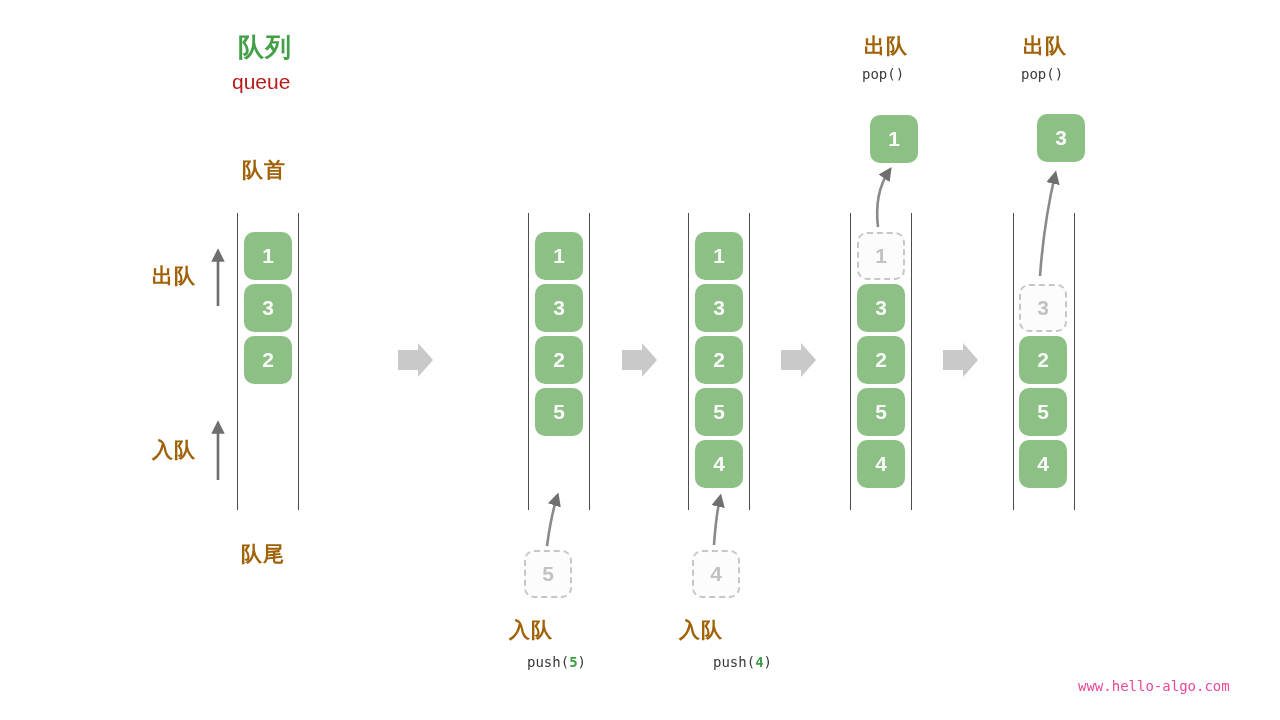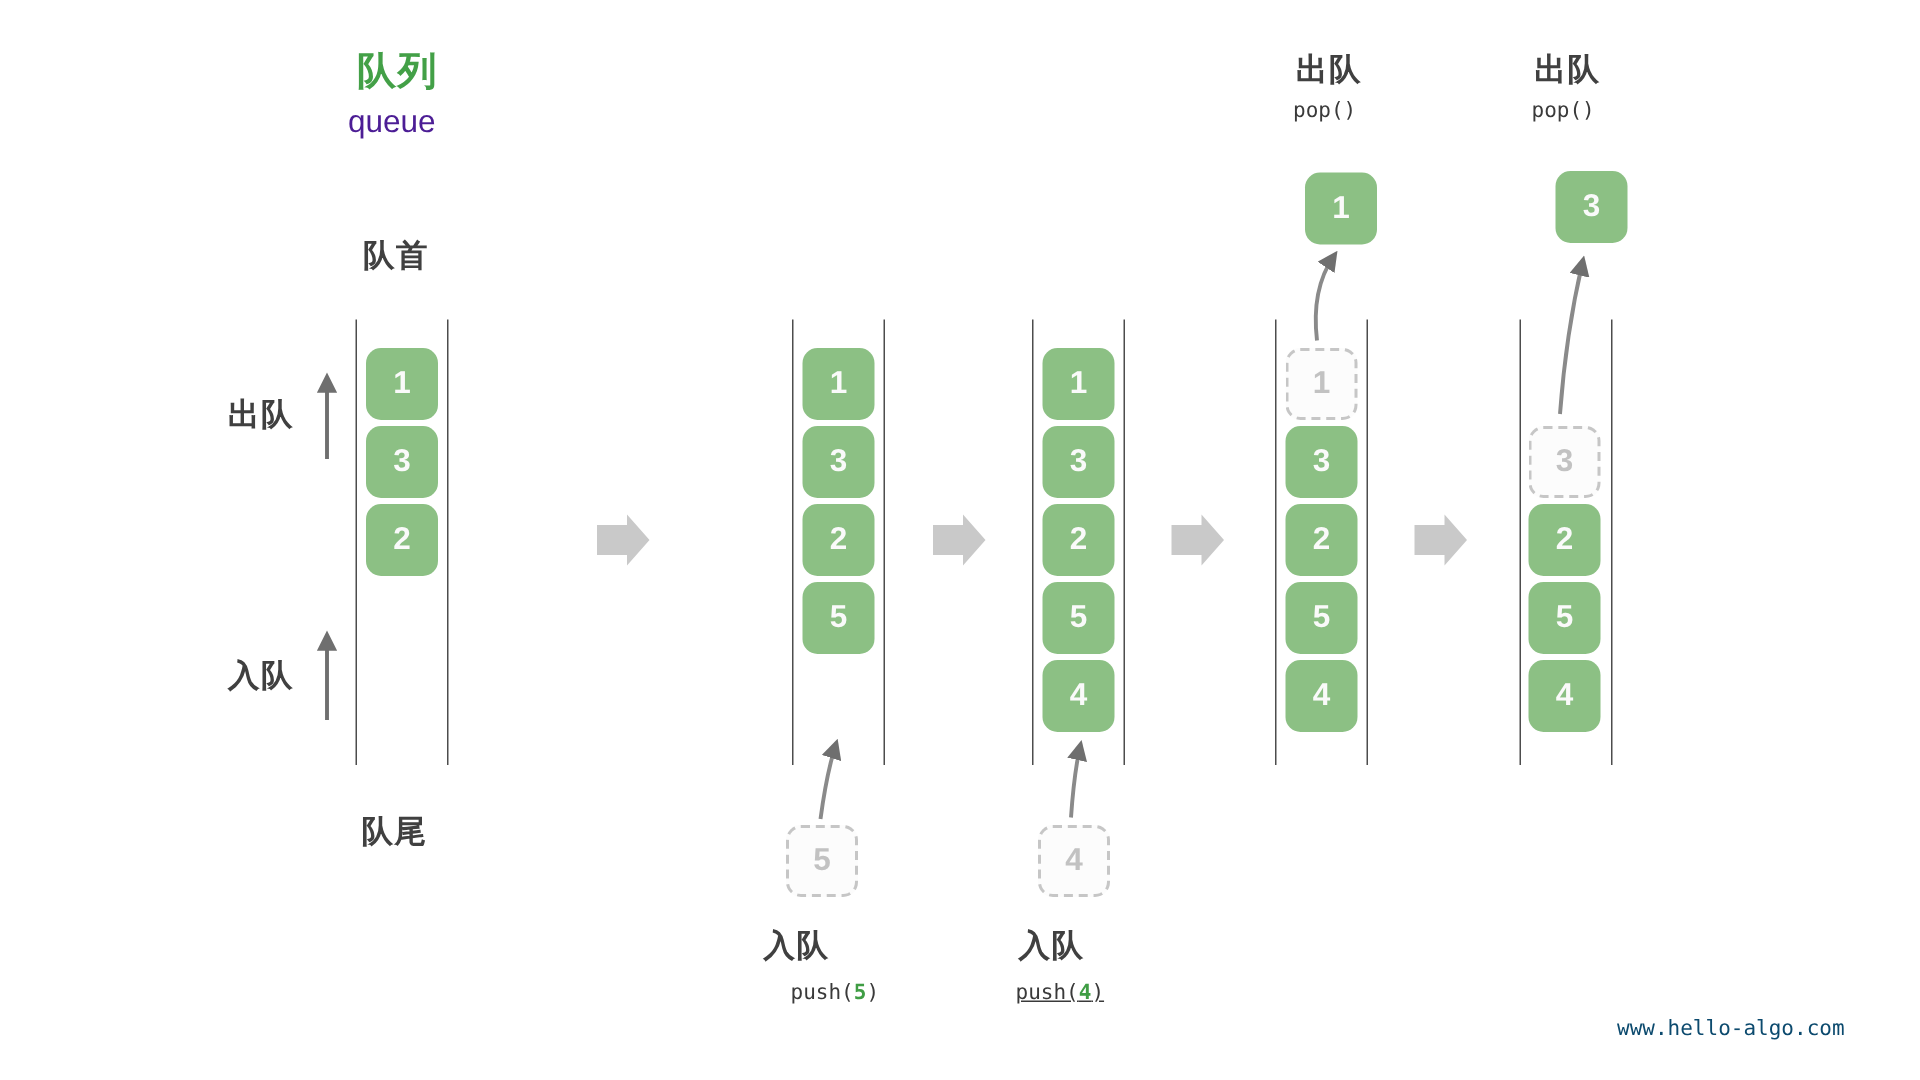--- a/index.html
+++ b/index.html
@@ -2,41 +2,41 @@
 <html><head>
 <meta charset="utf-8">
 <style>
   html,body{margin:0;padding:0;background:#ffffff;}
   #stage{
     position:relative;width:1280px;height:720px;background:#ffffff;overflow:hidden;
     font-family:"Liberation Sans","DejaVu Sans",sans-serif;color:#3c3c3c;border-radius:16px;
   }
   .abs{position:absolute;}
   .title-zh{font-size:26px;font-weight:bold;color:#43a047;letter-spacing:1px;}
-  .title-en{font-size:21px;color:#4c1d95;}
-  .cjk-label{font-size:21px;font-weight:bold;color:#404040;letter-spacing:1px;}
+  .title-en{font-size:21px;color:#b91c1c;}
+  .cjk-label{font-size:21px;font-weight:bold;color:#a16207;letter-spacing:1px;}
   .code{font-family:"DejaVu Sans Mono","Liberation Mono",monospace;font-size:14px;color:#3a3a3a;}
   .code .arg{color:#3f9d44;font-weight:bold;}
   .channel{
     border-left:1.5px solid #4d4d4d;border-right:1.5px solid #4d4d4d;
     width:60px;height:297px;top:213px;
   }
   .qbox{
     width:48px;height:48px;border-radius:10px;background:#8cc084;
     display:flex;align-items:center;justify-content:center;
     color:#fafafa;font-size:21px;font-weight:bold;
   }
   .dashed{
     width:44px;height:44px;border-radius:10px;border:2px dashed #c6c6c6;background:#fcfcfc;
     display:flex;align-items:center;justify-content:center;
     color:#c2c2c2;font-size:21px;font-weight:bold;
   }
   .watermark{
     font-family:"DejaVu Sans Mono","Liberation Mono",monospace;
-    font-size:14px;color:#0c4a6e;
+    font-size:14px;color:#ec4899;
   }
   svg.overlay{position:absolute;left:0;top:0;pointer-events:none;}
 </style>
 </head>
 <body>
 
 <div id="stage">
 
   <div class="abs title-zh" style="left:238px;top:30px;">队列</div>
   <div class="abs title-en" style="left:232px;top:70px;">queue</div>
@@ -63,21 +63,21 @@
   <div class="abs cjk-label" style="left:509px;top:616px;">入队</div>
   <div class="abs code" style="left:527px;top:654px;"><span>push(</span><span class="arg">5</span><span>)</span></div>
 
   <div class="abs qbox" style="left:695px;top:232px;">1</div>
   <div class="abs qbox" style="left:695px;top:284px;">3</div>
   <div class="abs qbox" style="left:695px;top:336px;">2</div>
   <div class="abs qbox" style="left:695px;top:388px;">5</div>
   <div class="abs qbox" style="left:695px;top:440px;">4</div>
   <div class="abs dashed" style="left:692px;top:550px;">4</div>
   <div class="abs cjk-label" style="left:679px;top:616px;">入队</div>
-  <div class="abs code" style="left:677px;top:654px;text-decoration:underline;"><span>push(</span><span class="arg">4</span><span>)</span></div>
+  <div class="abs code" style="left:713px;top:654px;"><span>push(</span><span class="arg">4</span><span>)</span></div>
 
   <div class="abs cjk-label" style="left:864px;top:32px;">出队</div>
   <div class="abs code" style="left:862px;top:66px;">pop()</div>
   <div class="abs qbox" style="left:870px;top:115px;">1</div>
   <div class="abs dashed" style="left:857px;top:232px;">1</div>
   <div class="abs qbox" style="left:857px;top:284px;">3</div>
   <div class="abs qbox" style="left:857px;top:336px;">2</div>
   <div class="abs qbox" style="left:857px;top:388px;">5</div>
   <div class="abs qbox" style="left:857px;top:440px;">4</div>
 

